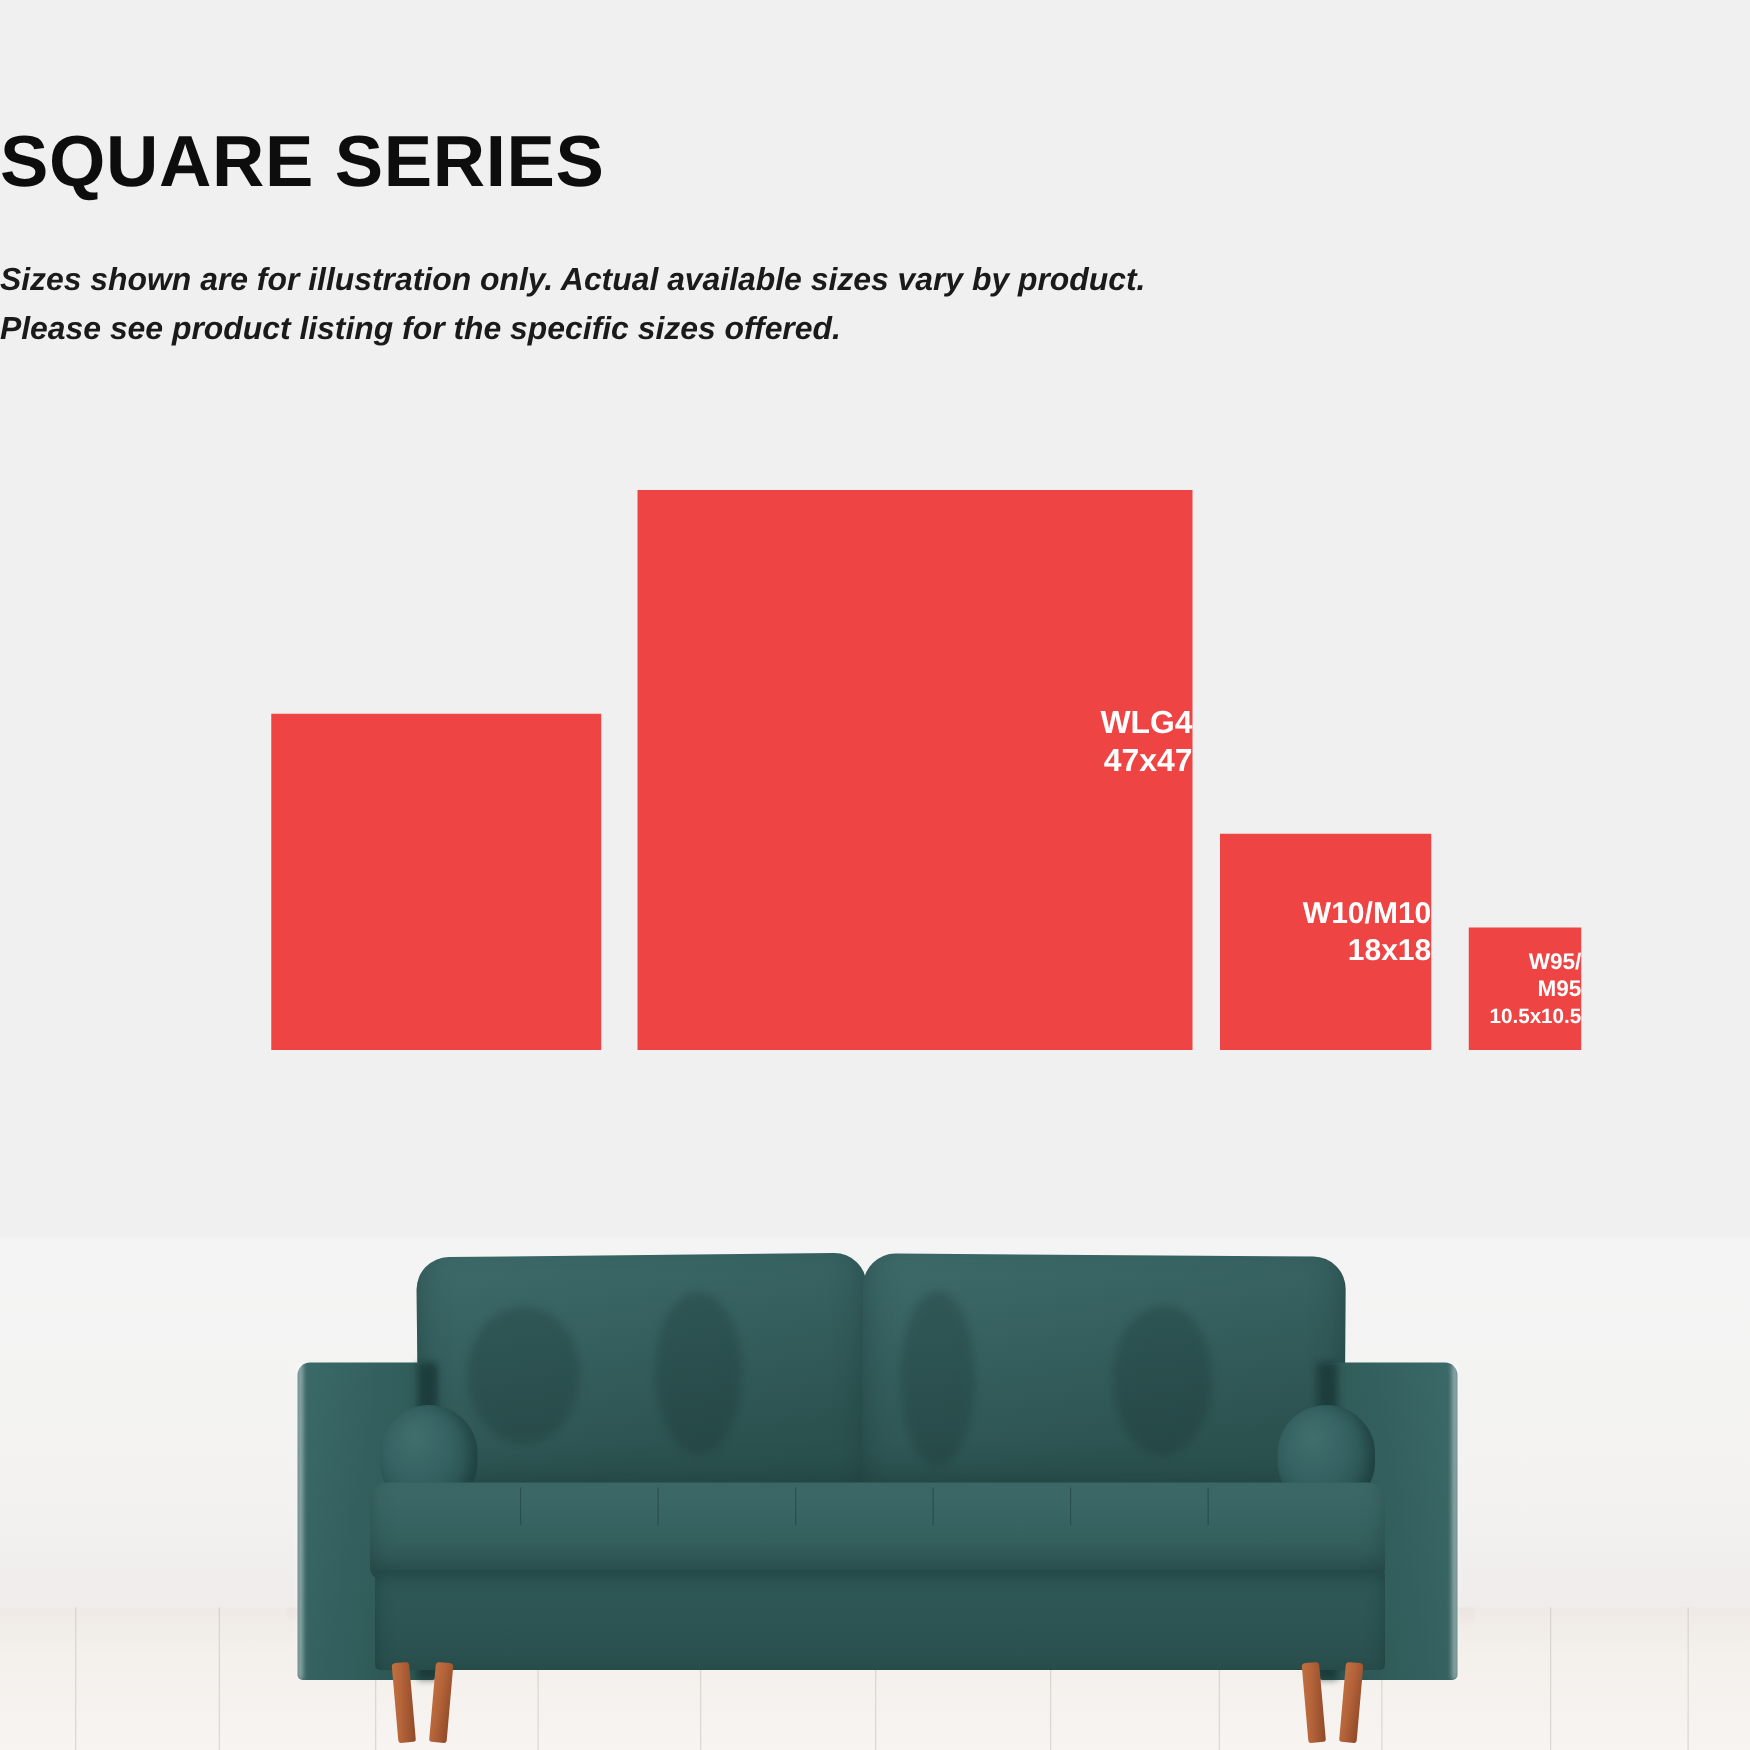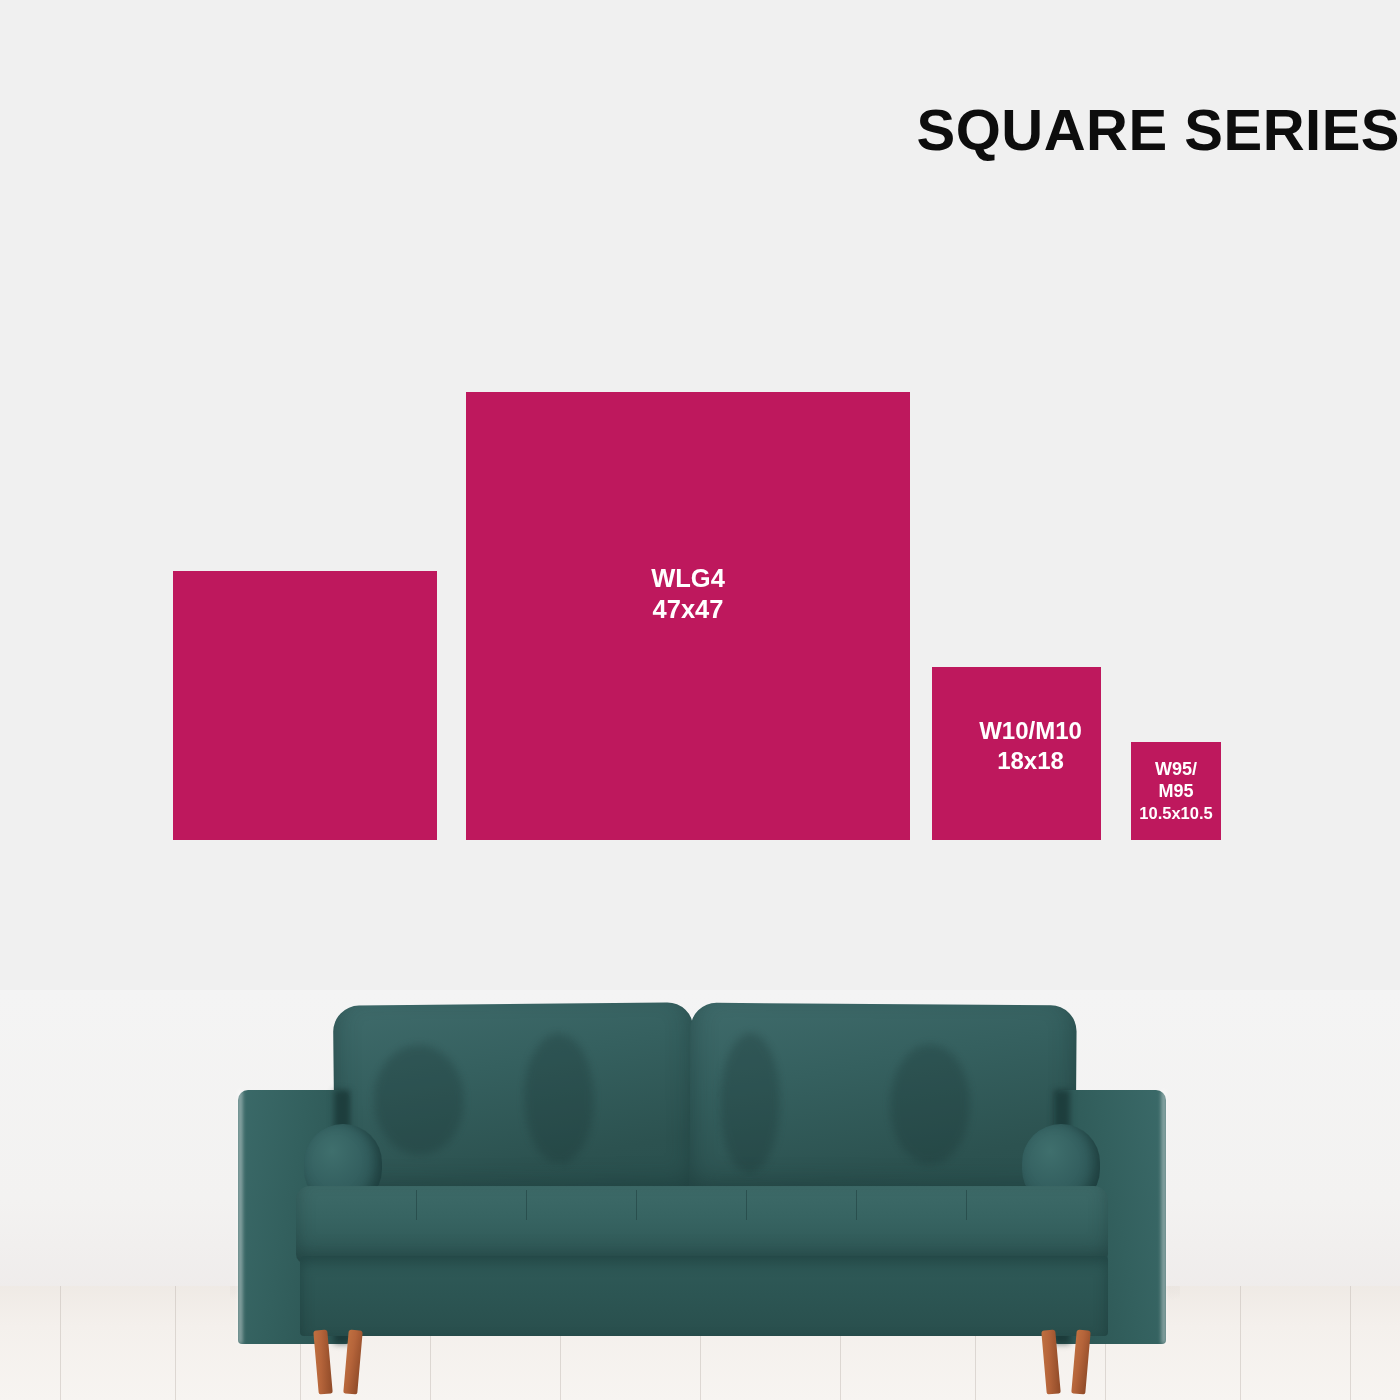--- a/index.html
+++ b/index.html
@@ -23,21 +23,21 @@
     width: 1400px;
     height: 1400px;
     background: #f0f0f0;
   }
 
   
   .header {
     position: absolute;
     top: 0; left: 0;
     width: 1400px;
-    text-align: right;
+    text-align: left;
   }
 
   .page-title {
     font-size: 58px;
     font-weight: 800;
     letter-spacing: 0.5px;
     color: #0d0d0d;
     margin-top: 100px;
     line-height: 1.05;
   }
@@ -55,29 +55,30 @@
   
   .swatches {
     position: absolute;
     top: 0; left: 0;
     width: 1400px;
     height: 1400px;
   }
 
   .swatch {
     position: absolute;
-    background: #be185d;
+    background: #ef4444;
     color: #ffffff;
     display: flex;
     flex-direction: column;
     align-items: center;
     justify-content: center;
-    text-align: center;
+    text-align: right;
     font-weight: 700;
     line-height: 1.22;
+    margin-left: 44px;
   }
   .swatch .code { display: block; }
   .swatch .dims { display: block; }
 
   #swatch-w11 { left: 173px; top: 571px; width: 264px; height: 269px; font-size: 25.5px; }
   #swatch-w11 .label-wrap { transform: translateY(47px); }
 
   #swatch-wlg4 { left: 466px; top: 392px; width: 444px; height: 448px; font-size: 25.5px; }
   #swatch-wlg4 .label-wrap { transform: translateY(-22px); }
 
@@ -285,20 +286,24 @@
     filter: blur(2px);
   }
 </style>
 </head>
 <body>
 
 <div class="page">
 
   <div class="header">
     <h1 class="page-title">SQUARE SERIES</h1>
+    <div class="subtitle">
+      <span>Sizes shown are for illustration only. Actual available sizes vary by product.</span>
+      <span>Please see product listing for the specific sizes offered.</span>
+    </div>
   </div>
 
   <div class="swatches">
 
     <div class="swatch" id="swatch-w11">
       <div class="label-wrap">
       </div>
     </div>
 
     <div class="swatch" id="swatch-wlg4">

